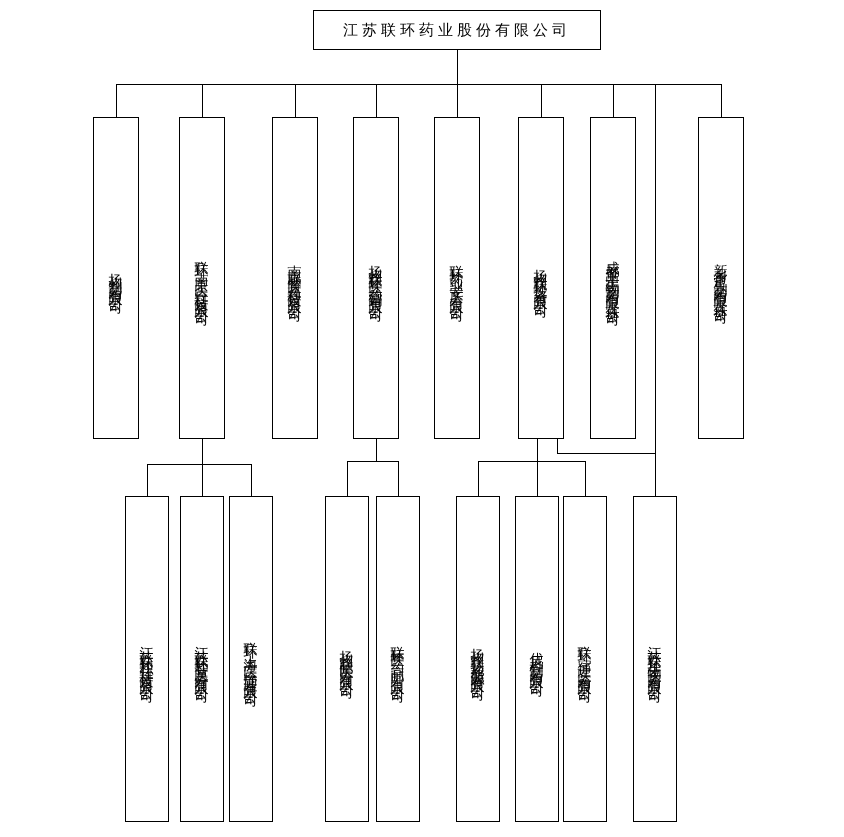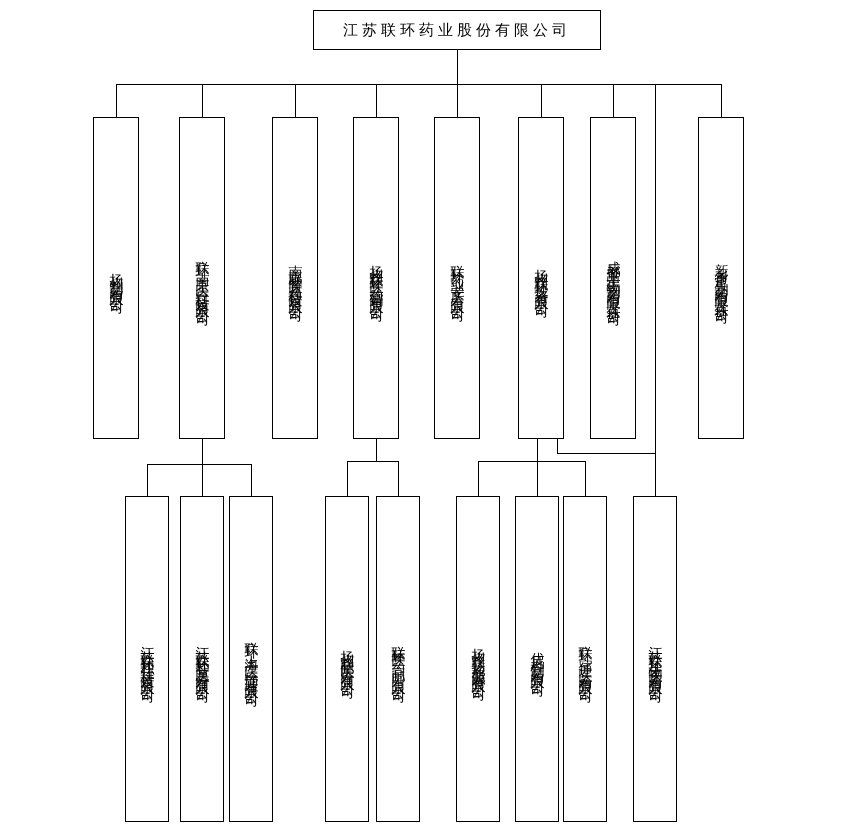--- a/index.html
+++ b/index.html
@@ -5,21 +5,21 @@
   html, body {
     margin: 0;
     padding: 0;
     background: #ffffff;
   }
   .canvas {
     position: relative;
     width: 844px;
     height: 837px;
     background: #ffffff;
-    font-family: Liberation Mono, monospace;
+    font-family: Liberation Sans, sans-serif;
     color: #000000;
     overflow: hidden;
   }
   .box {
     position: absolute;
     border: 1px solid #000000;
     background: #ffffff;
     display: flex;
     align-items: center;
     justify-content: center;

